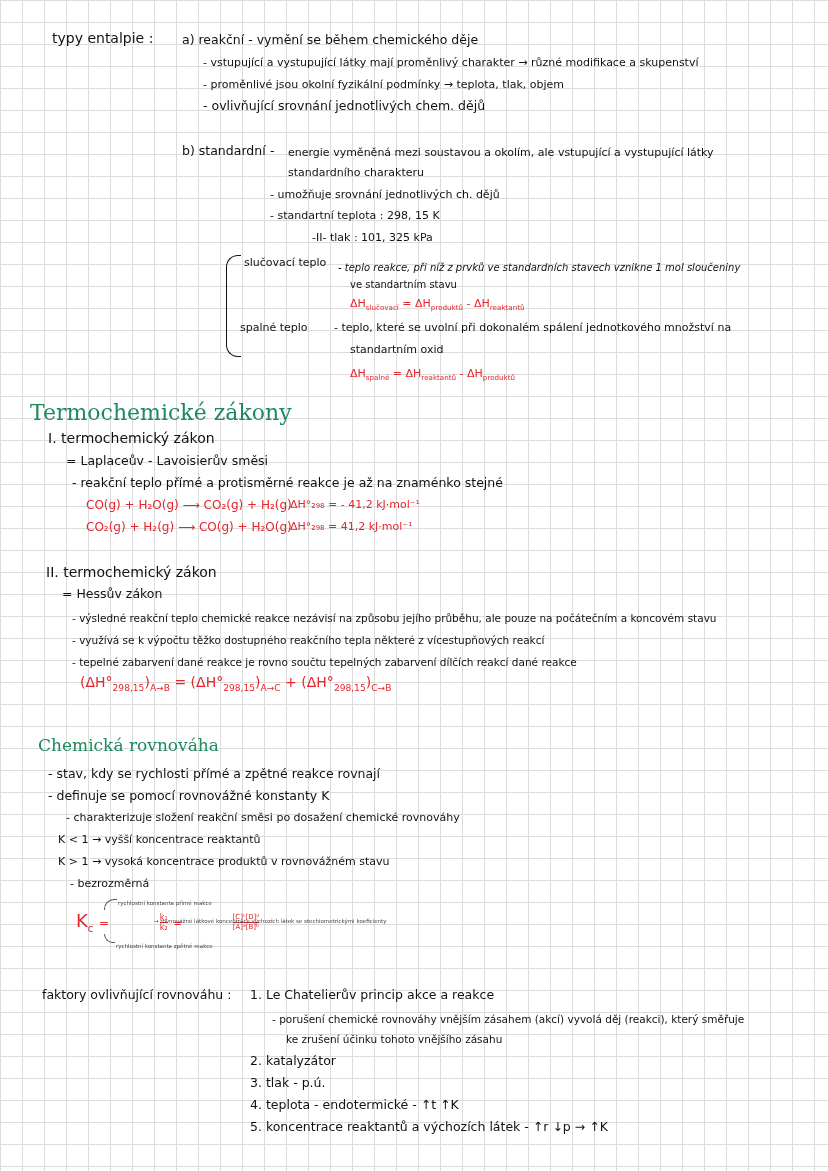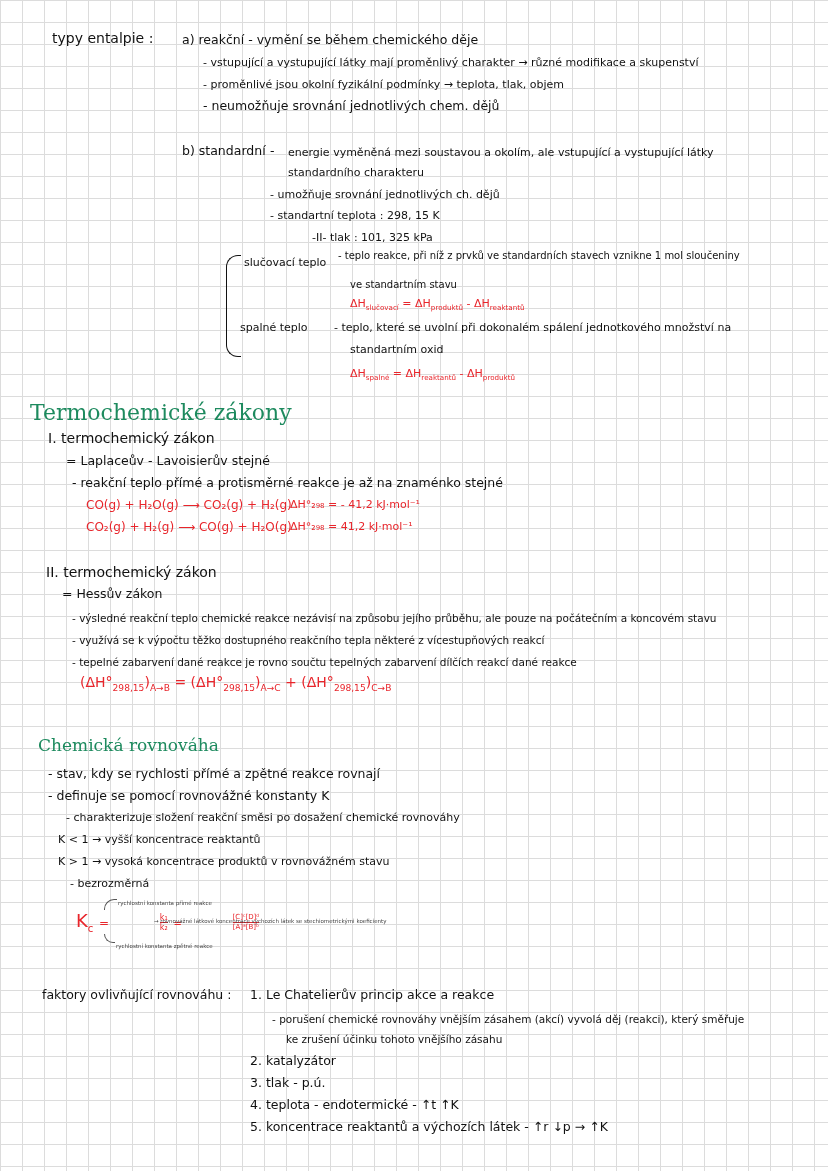--- a/index.html
+++ b/index.html
@@ -33,49 +33,49 @@
   .kc { position: absolute; left: 76px; top: 910px; font-size: 18px; color: #e8252b; }
   .curve { position: absolute; border: 1px solid #555; }
 </style>
 </head>
 <body>
 
 <div class="t num" style="left:52px;top:30px;">typy entalpie :</div>
 <div class="t" style="left:182px;top:32px;">a) reakční - vymění se během chemického děje</div>
 <div class="t sm" style="left:203px;top:55px;">- vstupující a vystupující látky mají proměnlivý charakter → různé modifikace a skupenství</div>
 <div class="t sm" style="left:203px;top:77px;">- proměnlivé jsou okolní fyzikální podmínky → teplota, tlak, objem</div>
-<div class="t" style="left:203px;top:98px;">- neumožňuje srovnání jednotlivých chem. dějů</div>
+<div class="t" style="left:203px;top:98px;">- ovlivňující srovnání jednotlivých chem. dějů</div>
 
 <div class="t" style="left:182px;top:143px;">b) standardní</div>
 <div class="t" style="left:270px;top:143px;">-</div>
 <div class="t sm" style="left:288px;top:145px;">energie vyměněná mezi soustavou a okolím, ale vstupující a vystupující látky</div>
 <div class="t sm" style="left:288px;top:165px;">standardního charakteru</div>
 <div class="t sm" style="left:270px;top:187px;">- umožňuje srovnání jednotlivých ch. dějů</div>
 <div class="t sm" style="left:270px;top:208px;">- standartní teplota : 298, 15 K</div>
 <div class="t sm" style="left:312px;top:230px;">-II-     tlak  :  101, 325 kPa</div>
 
 <div class="brace"></div>
 
 <div class="t sm" style="left:244px;top:255px;">slučovací teplo</div>
-<div class="t" style="left:338px;top:248px;font-size:10px;">- teplo reakce, při níž z prvků ve standardních stavech vznikne 1 mol sloučeniny</div>
+<div class="t" style="left:338px;top:260px;font-size:10px;font-style:italic;">- teplo reakce, při níž z prvků ve standardních stavech vznikne 1 mol sloučeniny</div>
 <div class="t" style="left:350px;top:277px;font-size:10px;">ve standartním stavu</div>
 <div class="t red" style="left:350px;top:296px;font-size:11px;">
   <span>ΔH</span><sub>slučovací</sub><span> = ΔH</span><sub>produktů</sub><span> - ΔH</span><sub>reaktantů</sub>
 </div>
 
 <div class="t sm" style="left:240px;top:320px;">spalné   teplo</div>
 <div class="t sm" style="left:334px;top:320px;">- teplo, které se uvolní při dokonalém spálení jednotkového množství na</div>
 <div class="t sm" style="left:350px;top:342px;">standartním oxid</div>
 <div class="t red" style="left:350px;top:366px;font-size:11px;">
   <span>ΔH</span><sub>spalné</sub><span> = ΔH</span><sub>reaktantů</sub><span> - ΔH</span><sub>produktů</sub>
 </div>
 
 <div class="t green h1" style="left:30px;top:400px;">Termochemické zákony</div>
 <div class="t num" style="left:48px;top:430px;">I. termochemický zákon</div>
-<div class="t" style="left:66px;top:453px;">= Laplaceův - Lavoisierův stejné</div>
+<div class="t" style="left:66px;top:453px;">= Laplaceův - Lavoisierův směsi</div>
 <div class="t" style="left:72px;top:475px;">- reakční teplo přímé a protisměrné reakce je až na znaménko stejné</div>
 <div class="t red" style="left:86px;top:497px;font-size:12px;">CO(g) + H₂O(g) ⟶ CO₂(g) + H₂(g)</div>
 <div class="t red" style="left:290px;top:497px;font-size:11px;">ΔH°₂₉₈ = - 41,2 kJ·mol⁻¹</div>
 <div class="t red" style="left:86px;top:519px;font-size:12px;">CO₂(g) + H₂(g) ⟶ CO(g) + H₂O(g)</div>
 <div class="t red" style="left:290px;top:519px;font-size:11px;">ΔH°₂₉₈ = 41,2 kJ·mol⁻¹</div>
 
 <div class="t num" style="left:46px;top:564px;">II. termochemický zákon</div>
 <div class="t" style="left:62px;top:586px;">= Hessův zákon</div>
 <div class="t" style="left:72px;top:610px;font-size:10.5px;">- výsledné reakční teplo chemické reakce nezávisí na způsobu jejího průběhu, ale pouze na počátečním a koncovém stavu</div>
 <div class="t" style="left:72px;top:632px;font-size:10.5px;">- využívá se k výpočtu těžko dostupného reakčního tepla některé z vícestupňových reakcí</div>

